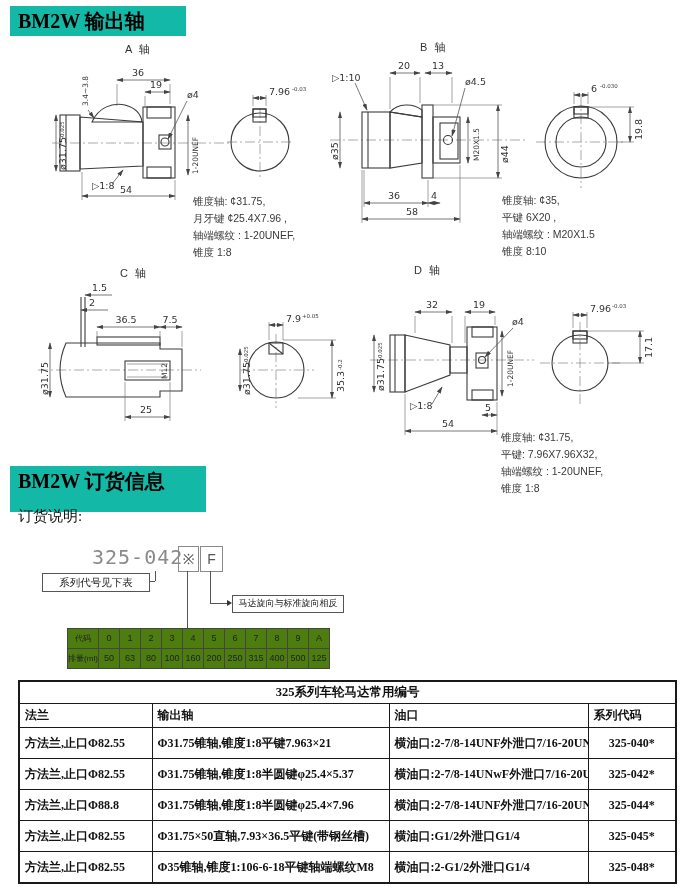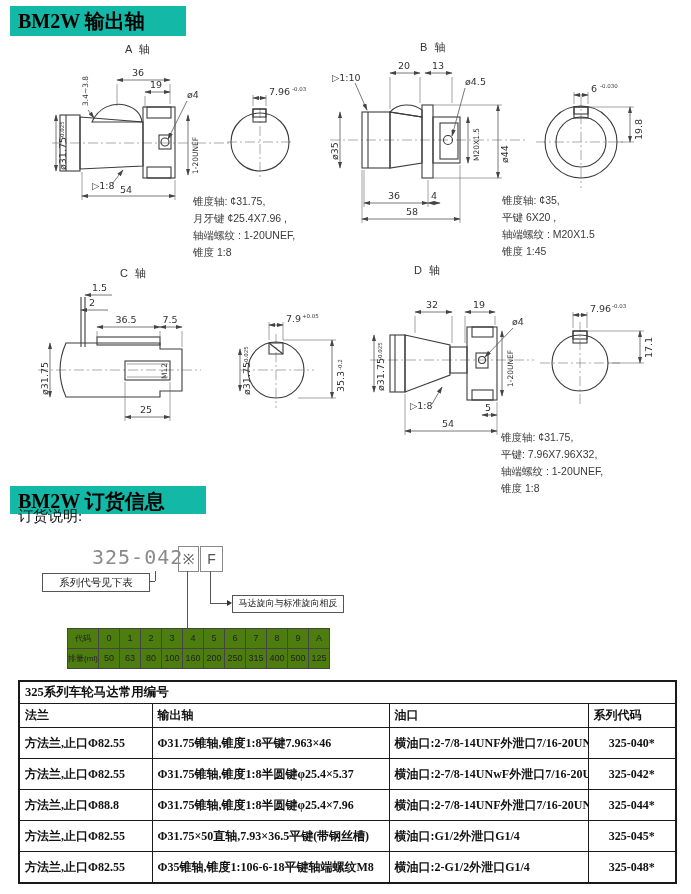--- a/index.html
+++ b/index.html
@@ -23,21 +23,21 @@
   
   .code-table{border-collapse:collapse;table-layout:fixed;background:#4d7c0f;}
   .code-table td{border:1px solid #444;font-size:9px;color:#222;text-align:center;
                  height:19px;padding:0;overflow:hidden;line-height:9px;}
   .code-table td.hd{font-size:8px;word-break:break-all;}
   
   .main-table{border-collapse:collapse;table-layout:fixed;width:657px;background:#fff;
               font-family:"Liberation Serif",serif;color:#111;border:2px solid #1a1a1a;}
   .main-table td{border:1px solid #1a1a1a;font-size:12px;font-weight:bold;
                  padding:0 5px;height:30px;overflow:hidden;white-space:nowrap;}
-  .main-table .t-title{font-size:12.5px;height:21px;}
+  .main-table .t-title{font-size:12.5px;text-align:center;height:21px;}
   .main-table .t-head{height:23px;}
   .main-table .c-code{text-align:center;}
   
   svg .ln{stroke:#3c3c3c;stroke-width:1.1;fill:none;}
   svg .dln{stroke:#555;stroke-width:0.8;fill:none;}
   svg .ext{stroke:#666;stroke-width:0.6;fill:none;}
   svg .cl{stroke:#888;stroke-width:0.7;fill:none;stroke-dasharray:10 3 2 3;}
   svg text{font-size:9.5px;fill:#333;font-family:"DejaVu Sans",sans-serif;}
   svg text.sm{font-size:5.5px;}
   svg text.d7{font-size:7.5px;}
@@ -195,21 +195,21 @@
     <line class="dln" x1="100" y1="45" x2="100" y2="80" marker-start="url(#ar)" marker-end="url(#ar)"></line>
     <g transform="translate(112,78) rotate(-90)">
       <text>19.8</text>
     </g>
   </svg>
 
   <div class="abs notes" style="left:502px;top:192px">
     <div>锥度轴: ¢35,</div>
     <div>平键 6X20 ,</div>
     <div>轴端螺纹 : M20X1.5</div>
-    <div>锥度 1:45</div>
+    <div>锥度 8:10</div>
   </div>
 
   <svg class="abs" style="left:36px;top:275px" width="222" height="170" viewBox="0 0 222 170">
     <line class="cl" x1="2" y1="95" x2="165" y2="95"></line>
     <path class="ln" fill="url(#h1)" d="M30,68 Q18,95 30,122 L124,122 L124,116 L146,116 L146,74 L124,74 L124,68 Z"></path>
     <rect class="ln" x="61" y="62" width="63" height="8" fill="#fff"></rect>
     <line class="ln" x1="45" y1="22" x2="45" y2="72"></line>
       <line class="ln" x1="49" y1="22" x2="49" y2="72"></line>
     <rect class="ln" x="89" y="86" width="45" height="19" fill="#fff"></rect>
     <line class="ext" x1="91" y1="89" x2="132" y2="89"></line>
@@ -325,21 +325,21 @@
     </g>
   </svg>
 
   <div class="abs notes" style="left:501px;top:429px">
     <div>锥度轴: ¢31.75,</div>
     <div>平键: 7.96X7.96X32,</div>
     <div>轴端螺纹 : 1-20UNEF,</div>
     <div>锥度 1:8</div>
   </div>
 
-  <div class="abs titlebar" style="left:10px;top:486px;width:188px;height:28px">BM2W 订货信息</div>
+  <div class="abs titlebar" style="left:10px;top:466px;width:188px;height:46px">BM2W 订货信息</div>
 
   <div class="abs ord-heading" style="left:18px;top:507px">订货说明:</div>
 
   <div class="abs partnum" style="left:92px;top:544px">325-042</div>
   <div class="abs pbox" style="left:178px;top:546px;width:19px;height:24px">※</div>
   <div class="abs pbox" style="left:200px;top:546px;width:21px;height:24px">F</div>
 
   <div class="abs hline" style="left:142px;top:581px;width:13px"></div>
   <div class="abs vline" style="left:155px;top:571px;height:10px"></div>
   <div class="abs lblbox" style="left:42px;top:573px;width:106px;height:17px;font-size:10.5px;line-height:16px">系列代号见下表</div>
@@ -396,21 +396,21 @@
       <td class="t-title" colspan="4">325系列车轮马达常用编号</td>
     </tr>
     <tr>
       <td class="t-head">法兰</td>
       <td class="t-head">输出轴</td>
       <td class="t-head">油口</td>
       <td class="t-head">系列代码</td>
     </tr>
     <tr>
       <td>方法兰,止口Φ82.55</td>
-      <td>Φ31.75锥轴,锥度1:8平键7.963×46</td>
+      <td>Φ31.75锥轴,锥度1:8平键7.963×21</td>
       <td>横油口:2-7/8-14UNF外泄口7/16-20UNF</td>
       <td class="c-code">325-040*</td>
     </tr>
     <tr>
       <td>方法兰,止口Φ82.55</td>
       <td>Φ31.75锥轴,锥度1:8半圆键φ25.4×5.37</td>
       <td>横油口:2-7/8-14UNwF外泄口7/16-20UNF</td>
       <td class="c-code">325-042*</td>
     </tr>
     <tr>

